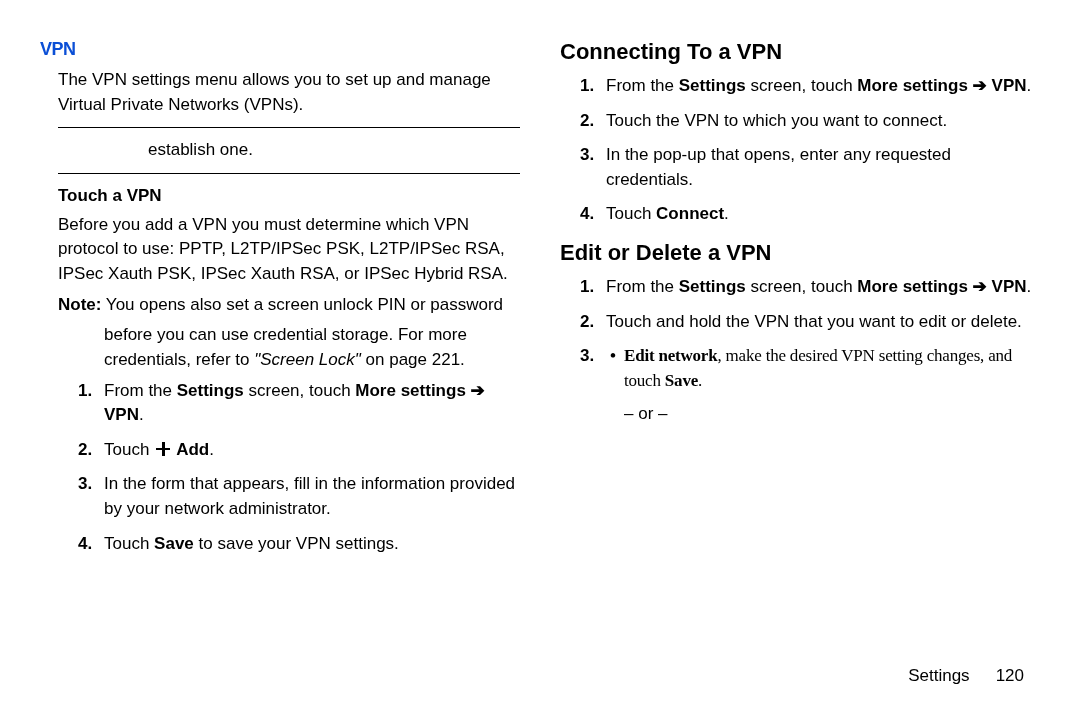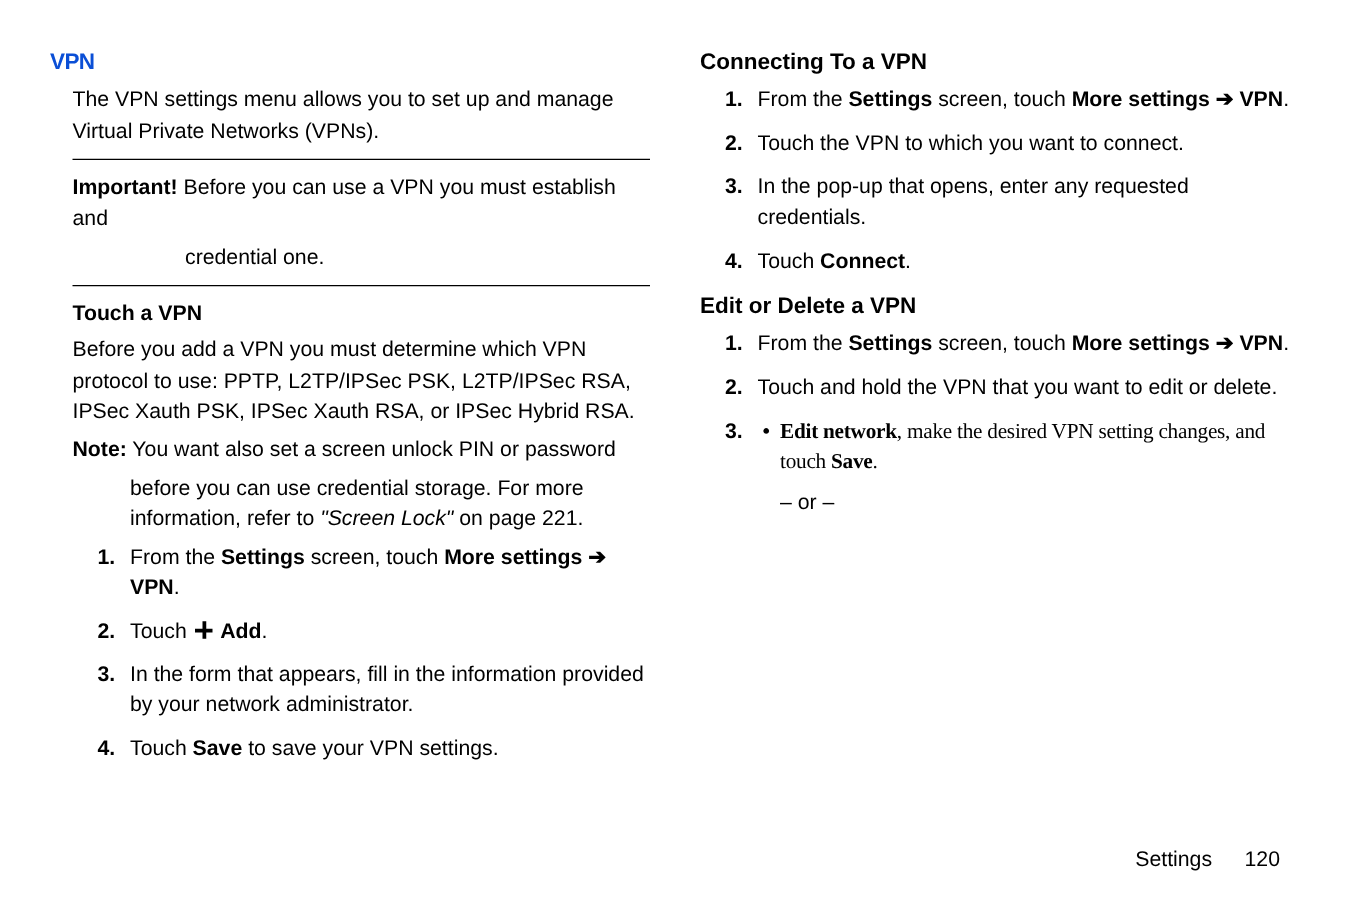--- a/index.html
+++ b/index.html
@@ -40,21 +40,21 @@
     margin: 10px 0 10px 0;
   }
   .sub-heading {
     font-weight: bold;
     font-size: 17px;
     margin-top: 6px;
     margin-bottom: 4px;
   }
   .col-heading {
     font-weight: bold;
-    font-size: 18px;
+    font-size: 22px;
     margin-bottom: 4px;
   }
   p { margin: 0 0 6px 0; }
   .note-block {
     margin-top: 6px;
   }
   .note-body {
     padding-left: 46px;
   }
   .important-body {
@@ -115,53 +115,50 @@
   }
   .plus-icon::before {
     left: 6px; top: 0; width: 2.5px; height: 14px;
   }
   .plus-icon::after {
     top: 6px; left: 0; height: 2.5px; width: 14px;
   }
   .footer {
     position: absolute;
     right: 56px;
-    bottom: 22px;
+    bottom: 34px;
     font-size: 17px;
   }
   .footer .sect { margin-right: 26px; }
   .or-line { margin: 4px 0 8px 0; }
   .narrow { letter-spacing: -0.2px; font-family: Liberation Serif, serif; }
 </style>
 </head>
 <body>
 
 <div class="page">
 
   <div class="col">
     <div class="section-title">VPN</div>
     <div class="indent">
       <p>The VPN settings menu allows you to set up and manage Virtual Private Networks (VPNs).</p>
 
       <hr class="hr">
-      <p class="note-block">
-        <span class="b">Important!</span><span> Before you can use a VPN you must establish and</span>
-      </p>
-      <div class="important-body">credential one.</div>
+      <div class="important-body">establish one.</div>
       <hr class="hr">
 
       <div class="sub-heading">Touch a VPN</div>
       <p>Before you add a VPN you must determine which VPN protocol to use: PPTP, L2TP/IPSec PSK, L2TP/IPSec RSA, IPSec Xauth PSK, IPSec Xauth RSA, or IPSec Hybrid RSA.</p>
 
       <p class="note-block">
-        <span class="b">Note:</span><span> You want also set a screen unlock PIN or password</span>
+        <span class="b">Note:</span><span> You opens also set a screen unlock PIN or password</span>
       </p>
       <div class="note-body">
         <span>before you can use credential storage. For more</span><br>
-        <span>information, refer to </span><span class="i">"Screen Lock"</span><span> on page 221.</span>
+        <span>credentials, refer to </span><span class="i">"Screen Lock"</span><span> on page 221.</span>
       </div>
 
       <ol class="steps">
         <li>
           <span>From the </span><span class="b">Settings</span><span> screen, touch </span><span class="b">More settings </span><span class="arrow">➔</span><span class="b"> VPN</span><span>.</span>
         </li>
         <li>
           <span>Touch </span><span class="plus-icon"></span><span class="b"> Add</span><span>.</span>
         </li>
         <li>In the form that appears, fill in the information provided by your network administrator.</li>

